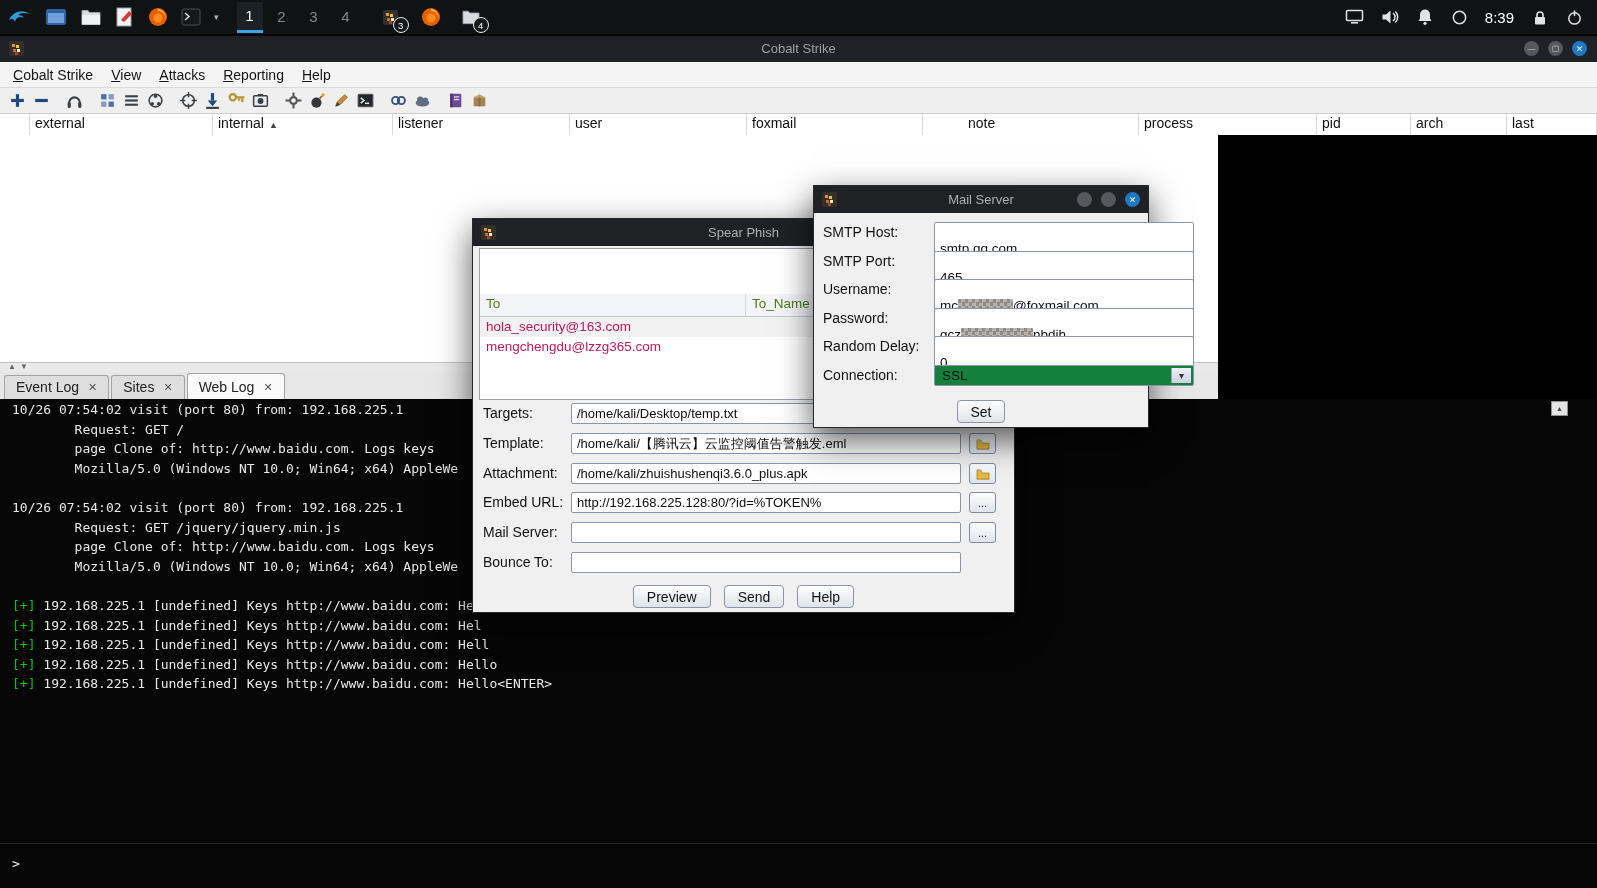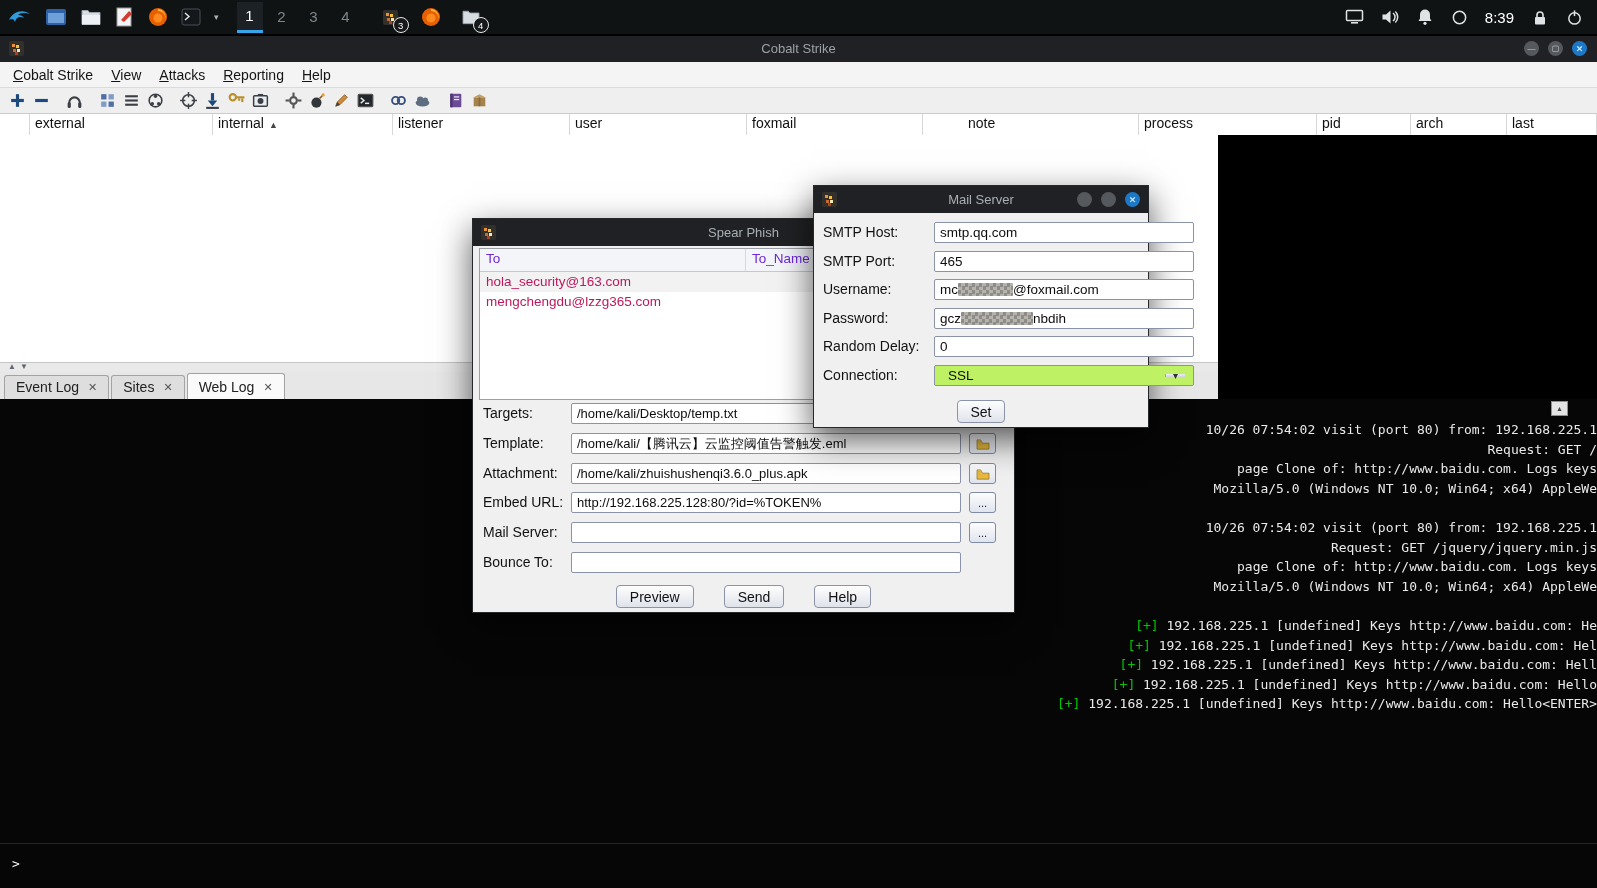--- a/index.html
+++ b/index.html
@@ -62,21 +62,21 @@
   .tabstrip{position:absolute;left:0;top:336px;width:100%;height:27px;background:#e7e7e7;
             display:flex;align-items:flex-end;padding-left:4px;box-sizing:border-box;}
   .tab{display:flex;align-items:center;gap:9px;padding:3px 11px 4px 11px;margin-right:2px;
        background:#dedede;border:1px solid #a3a3a3;border-bottom:none;font-size:14px;color:#222;
        border-radius:3px 3px 0 0;}
   .tab.active{background:#fafafa;padding-top:5px;}
   .tab-close{font-size:11px;color:#555;}
 
   .console{position:absolute;left:0;top:363px;width:100%;height:489px;background:#060606;
            font-family:"DejaVu Sans Mono",monospace;color:#e9e9e9;}
-  .console-lines{position:absolute;left:12px;top:21px;right:0;text-align:right;}
+  .console-lines{position:absolute;left:12px;top:1px;right:0;}
   .cline{height:19.6px;line-height:19.6px;font-size:13px;white-space:pre;}
   .cgreen{color:#00c800;}
   .console .inputline{position:absolute;left:0;right:0;bottom:44px;border-top:1px solid #242424;}
   .console .prompt{position:absolute;left:12px;bottom:17px;font-size:13px;color:#f2f2f2;}
   .scroll-chip{position:absolute;right:29px;top:2px;width:17px;height:15px;background:#e4e4e4;
                border:1px solid #8f8f8f;box-sizing:border-box;display:flex;align-items:center;
                justify-content:center;font-size:7px;color:#444;font-family:"Liberation Sans",sans-serif;}
 
   .right-overlay{position:absolute;left:1218px;top:135px;width:379px;height:264px;background:#000;z-index:10;}
 
@@ -86,45 +86,45 @@
   .dlg-title{position:absolute;left:0;top:0;right:0;height:27px;background:#202124;}
   .dlg-title .t{position:absolute;left:0;right:0;top:0;height:27px;line-height:27px;text-align:center;
                 color:#a9afb5;font-size:13px;}
   .dlg-title .cs-ico{position:absolute;left:8px;top:6px;}
   .dlg-title .winctl{top:6px;right:8px;}
 
   .dialog-sp{left:472px;top:218px;width:543px;height:395px;z-index:20;}
   .sp-table{position:absolute;left:6px;top:29px;width:529px;height:152px;background:#fff;
             border:1px solid #9aa0a6;box-sizing:border-box;overflow:hidden;}
   .sp-thead{display:flex;height:22px;background:#f3f5f9;border-bottom:1px solid #c3c9d2;
-            font-size:13.5px;color:#6d28d9;}
+            font-size:13.5px;color:#4d7c0f;margin-top:45px;}
   .sp-th{padding:2px 0 0 6px;box-sizing:border-box;border-right:1px solid #d4d8df;}
   .sp-row{display:flex;height:20px;line-height:20px;font-size:13.5px;color:#be185d;}
   .sp-row:first-of-type{background:#f2f2f2;}
   .sp-cell{padding-left:6px;box-sizing:border-box;white-space:nowrap;overflow:hidden;}
 
   .sp-label{position:absolute;left:10px;height:21px;line-height:21px;font-size:14px;color:#111;}
   .sp-input{position:absolute;left:98px;width:390px;height:21px;background:#fff;border:1px solid #8a93a8;
             border-radius:2px;box-sizing:border-box;font-size:13px;line-height:19px;padding:0 5px;
             white-space:nowrap;overflow:hidden;color:#0d0d0d;}
   .sp-filebtn{position:absolute;left:496px;width:27px;height:21px;box-sizing:border-box;
               background:linear-gradient(#fdfdfd,#dfe4ee);border:1px solid #7f8ba3;border-radius:3px;
               display:flex;align-items:center;justify-content:center;font-size:11px;color:#222;}
-  .sp-actions{position:absolute;left:0;right:0;top:366px;display:flex;justify-content:center;gap:30px;}
+  .sp-actions{position:absolute;left:0;right:0;top:366px;display:flex;justify-content:center;gap:13px;}
   .swing-btn{height:23px;padding:0 13px;background:linear-gradient(#fefefe,#dfe3ea);
              border:1px solid #8a93a8;border-radius:4px;font-size:14px;color:#111;
              display:flex;align-items:center;justify-content:center;box-sizing:border-box;
              font-family:"Liberation Sans",sans-serif;}
 
   .dialog-ms{left:813px;top:155px;width:336px;height:243px;z-index:30;margin-top:30px;}
   .ms-label{position:absolute;left:9px;height:21px;line-height:21px;font-size:14px;color:#111;}
   .ms-input{position:absolute;left:120px;width:260px;height:21px;background:#fff;border:1px solid #8a93a8;
-            border-radius:2px;box-sizing:border-box;font-size:13.5px;line-height:19px;padding:0 5px;
+            border-radius:2px;box-sizing:border-box;font-size:13.5px;line-height:19px;padding:16px 5px;
             white-space:nowrap;overflow:hidden;color:#0d0d0d;}
-  .ms-input.combo{padding:8px;background:#bef264;display:flex;align-items:center;}
+  .ms-input.combo{padding:2px;background:#15803d;display:flex;align-items:center;}
   .combo-text{flex:1;padding-left:5px;font-size:13.5px;}
   .combo-arrow{width:19px;align-self:stretch;background:linear-gradient(#eef0f6,#ccd1df);
                border-left:1px solid #98a0b5;display:flex;align-items:center;justify-content:center;
                font-size:10px;color:#333;}
   .mosaic{display:inline-block;height:13px;vertical-align:-2px;border-radius:1px;
           background:repeating-conic-gradient(#b6b2ac 0% 25%, #8e8c89 0% 50%);
           background-size:7px 7px;filter:blur(0.6px);}
   .redact-sm{width:55px;} .redact-lg{width:72px;}
   .ms-set{position:absolute;top:214px;left:50%;transform:translateX(-50%);width:48px;}
 </style>

